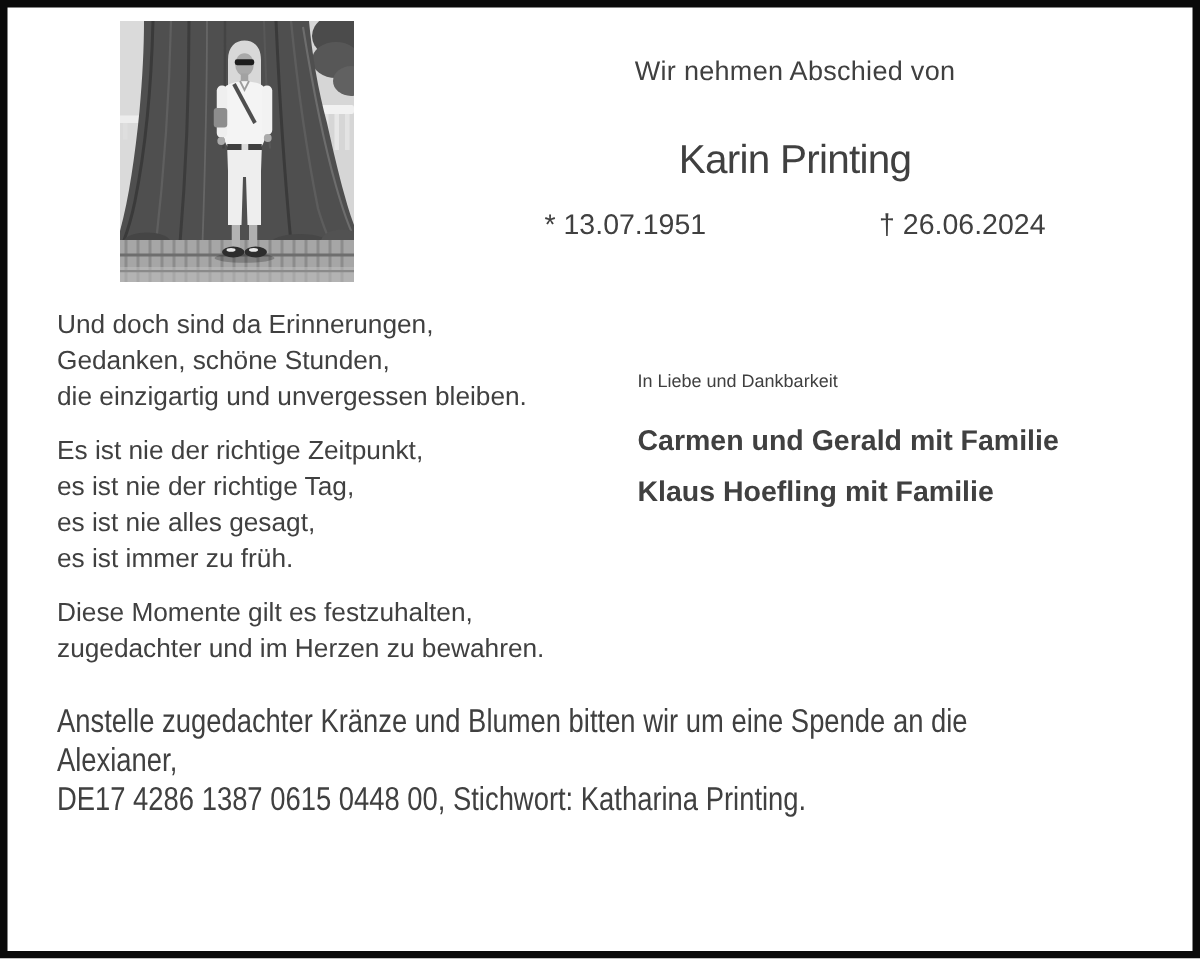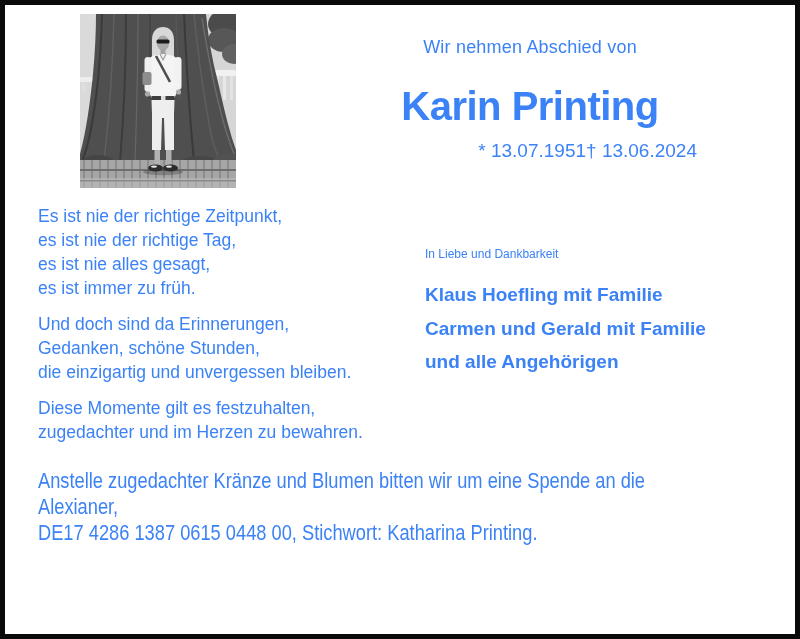--- a/index.html
+++ b/index.html
@@ -3,46 +3,46 @@
 <meta charset="utf-8">
 <style>
   html,body{margin:0;padding:0;background:#ffffff;}
   .sheet{
     position:relative;
     width:800px;height:639px;
     box-sizing:border-box;
     background:#ffffff;
     border:5px solid #0a0a0a;
     font-family:"Liberation Sans", sans-serif;
-    color:#3b82f6;
+    color:#404040;
     overflow:hidden;
     padding-left:33px;
   }
   
   .photo{
     position:absolute;left:75px;top:9px;
     width:156px;height:174px;
     overflow:hidden;
   }
   .photo svg{display:block;width:100%;height:100%;}
 
   
   .header{
     position:absolute;left:358px;top:30px;width:334px;
     text-align:center;
   }
   .intro{font-size:18px;line-height:24px;letter-spacing:.2px;}
   .name{
     margin:24px 0 0 0;
-    font-size:40px;line-height:46px;font-weight:700;
+    font-size:27px;line-height:46px;font-weight:400;
     letter-spacing:-.5px;
   }
   .dates{
     margin-top:9px;font-size:19px;line-height:26px;
-    display:flex;justify-content:flex-end;
+    display:flex;justify-content:space-between;
   }
 
   
   .poem{position:absolute;left:33px;top:199px;width:340px;}
   .poem p{
     margin:0 0 12px 0;
     font-size:17.5px;line-height:24px;
     white-space:pre-line;
   }
 
@@ -171,41 +171,40 @@
         <ellipse cx="89" cy="152.6" rx="3" ry="1.2" fill="#e8e8e8"></ellipse>
       </g>
     </svg>
   </div>
 
   <header class="header">
     <div class="intro">Wir nehmen Abschied von</div>
     <h1 class="name">Karin Printing</h1>
     <div class="dates">
       <span>* 13.07.1951</span>
-      <span>† 13.06.2024</span>
+      <span>† 26.06.2024</span>
     </div>
   </header>
 
   <section class="poem">
+    <p>Und doch sind da Erinnerungen,
+Gedanken, schöne Stunden,
+die einzigartig und unvergessen bleiben.</p>
     <p>Es ist nie der richtige Zeitpunkt,
 es ist nie der richtige Tag,
 es ist nie alles gesagt,
 es ist immer zu früh.</p>
-    <p>Und doch sind da Erinnerungen,
-Gedanken, schöne Stunden,
-die einzigartig und unvergessen bleiben.</p>
     <p>Diese Momente gilt es festzuhalten,
 zugedachter und im Herzen zu bewahren.</p>
   </section>
 
   <section class="mourners">
     <div class="mourners-intro">In Liebe und Dankbarkeit</div>
+    <div class="mourner">Carmen und Gerald mit Familie</div>
     <div class="mourner">Klaus Hoefling mit Familie</div>
-    <div class="mourner">Carmen und Gerald mit Familie</div>
-    <div class="mourner">und alle Angehörigen</div>
   </section>
 
   <section class="notices">
     <p class="notice n2">
       <span class="cond">Anstelle zugedachter Kränze und Blumen bitten wir um eine Spende an die Alexianer,
 DE17 4286 1387 0615 0448 00, Stichwort: Katharina Printing.</span>
     </p>
 
   </section>
 

